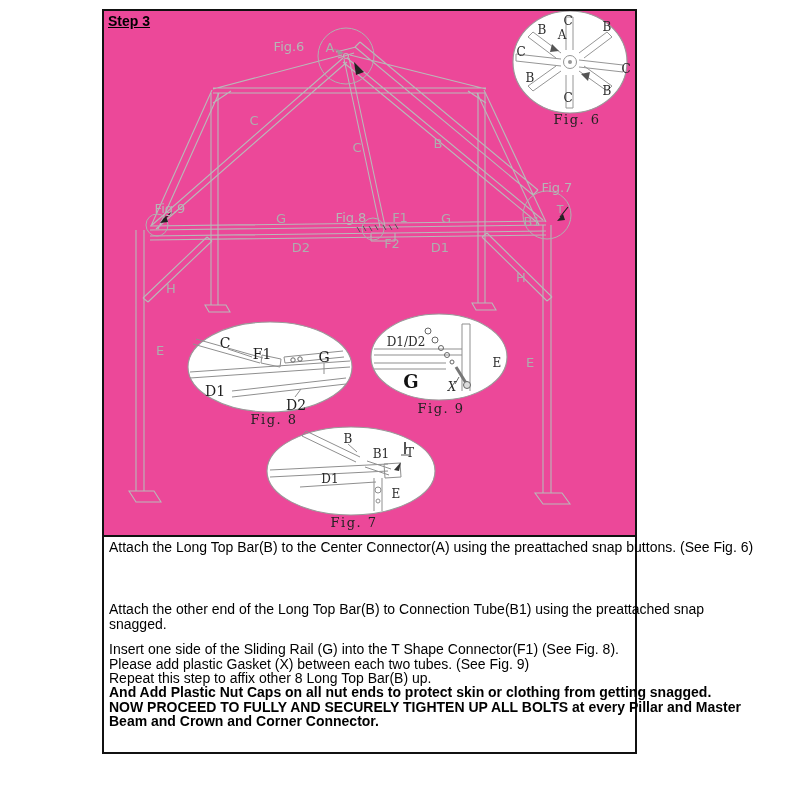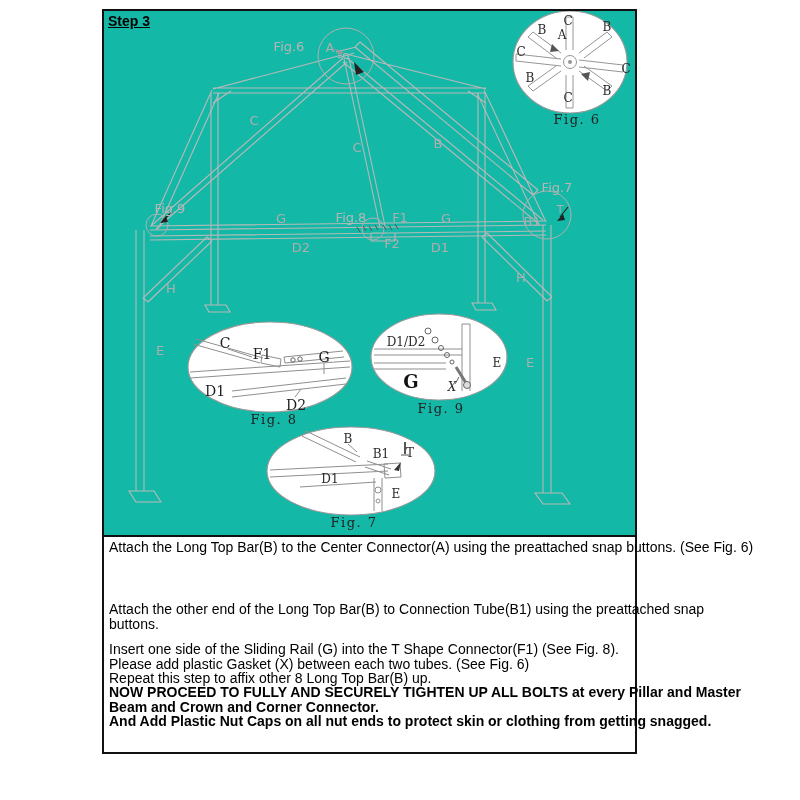--- a/index.html
+++ b/index.html
@@ -1,19 +1,19 @@
 <!DOCTYPE html>
 <html><head>
 <meta charset="utf-8">
 <style>
   html,body{margin:0;padding:0;background:#fff;}
   .screen{position:relative;width:800px;height:800px;background:#fff;overflow:hidden;
           font-family:"Liberation Sans",sans-serif;}
   .page-box{position:absolute;left:102px;top:9px;width:531px;height:741px;
-            border:2px solid #111;background:#14b8a6;}
+            border:2px solid #111;background:#ec4899;}
   .step-title{position:absolute;left:4px;top:2px;font-size:14px;font-weight:bold;
               text-decoration:underline;color:#000;}
   .diagram-svg{position:absolute;left:0;top:0;}
   
   .diagram-svg text{text-anchor:middle;}
   .fg  {fill:#aeaeae;font:13px "DejaVu Sans",sans-serif;}
   .fg-s{fill:#aeaeae;font:11px "DejaVu Sans",sans-serif;}
   .ref {fill:#b6b6b6;font:13px "DejaVu Sans",sans-serif;}
   .ds  {fill:#2b2b2b;font:12px "DejaVu Serif",serif;}
   .ds14{fill:#1d1d1d;font:14px "DejaVu Serif",serif;}
@@ -220,34 +220,34 @@
           <text x="354" y="527" class="cap">Fig. 7</text>
         </g>
     </svg>
 
     <div class="instructions">
       <div class="para gap15">
         <div>Attach the Long Top Bar(B) to the Center Connector(A) using the preattached snap buttons. (See Fig. 6)</div>
       </div>
       <div class="para gap11">
         <div>Attach the other end of the Long Top Bar(B) to Connection Tube(B1) using the preattached snap</div>
-        <div>buttons.</div>
+        <div>snagged.</div>
       </div>
       <div class="para">
         <div>Insert one side of the Sliding Rail (G) into the T Shape Connector(F1) (See Fig. 8).</div>
       </div>
       <div class="para">
-        <div>Please add plastic Gasket (X) between each two tubes. (See Fig. 6)</div>
+        <div>Please add plastic Gasket (X) between each two tubes. (See Fig. 9)</div>
       </div>
       <div class="para">
         <div>Repeat this step to affix other 8 Long Top Bar(B) up.</div>
+      </div>
+      <div class="para bold">
+        <div>And Add Plastic Nut Caps on all nut ends to protect skin or clothing from getting snagged.</div>
       </div>
       <div class="para bold">
         <div>NOW PROCEED TO FULLY AND SECURELY TIGHTEN UP ALL BOLTS at every Pillar and Master</div>
         <div>Beam and Crown and Corner Connector.</div>
       </div>
-      <div class="para bold">
-        <div>And Add Plastic Nut Caps on all nut ends to protect skin or clothing from getting snagged.</div>
-      </div>
     </div>
 
   </div>
 </div>
 
 </body></html>

